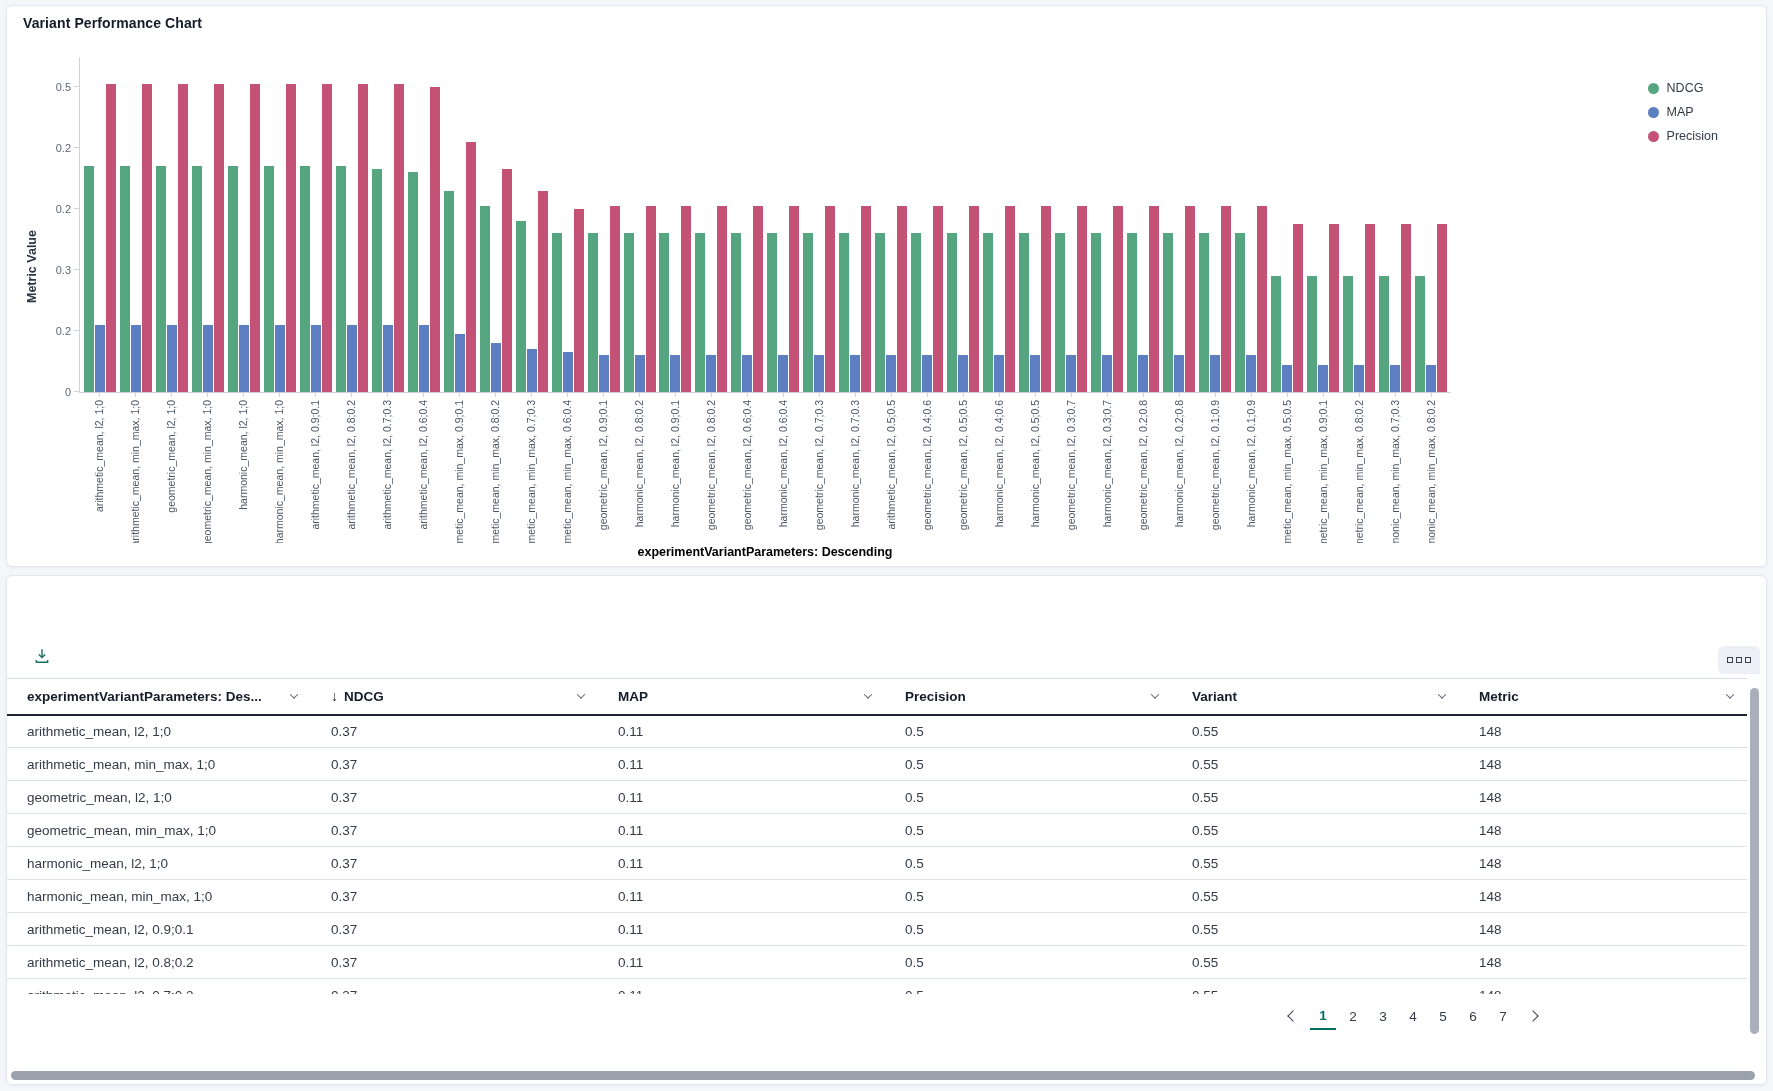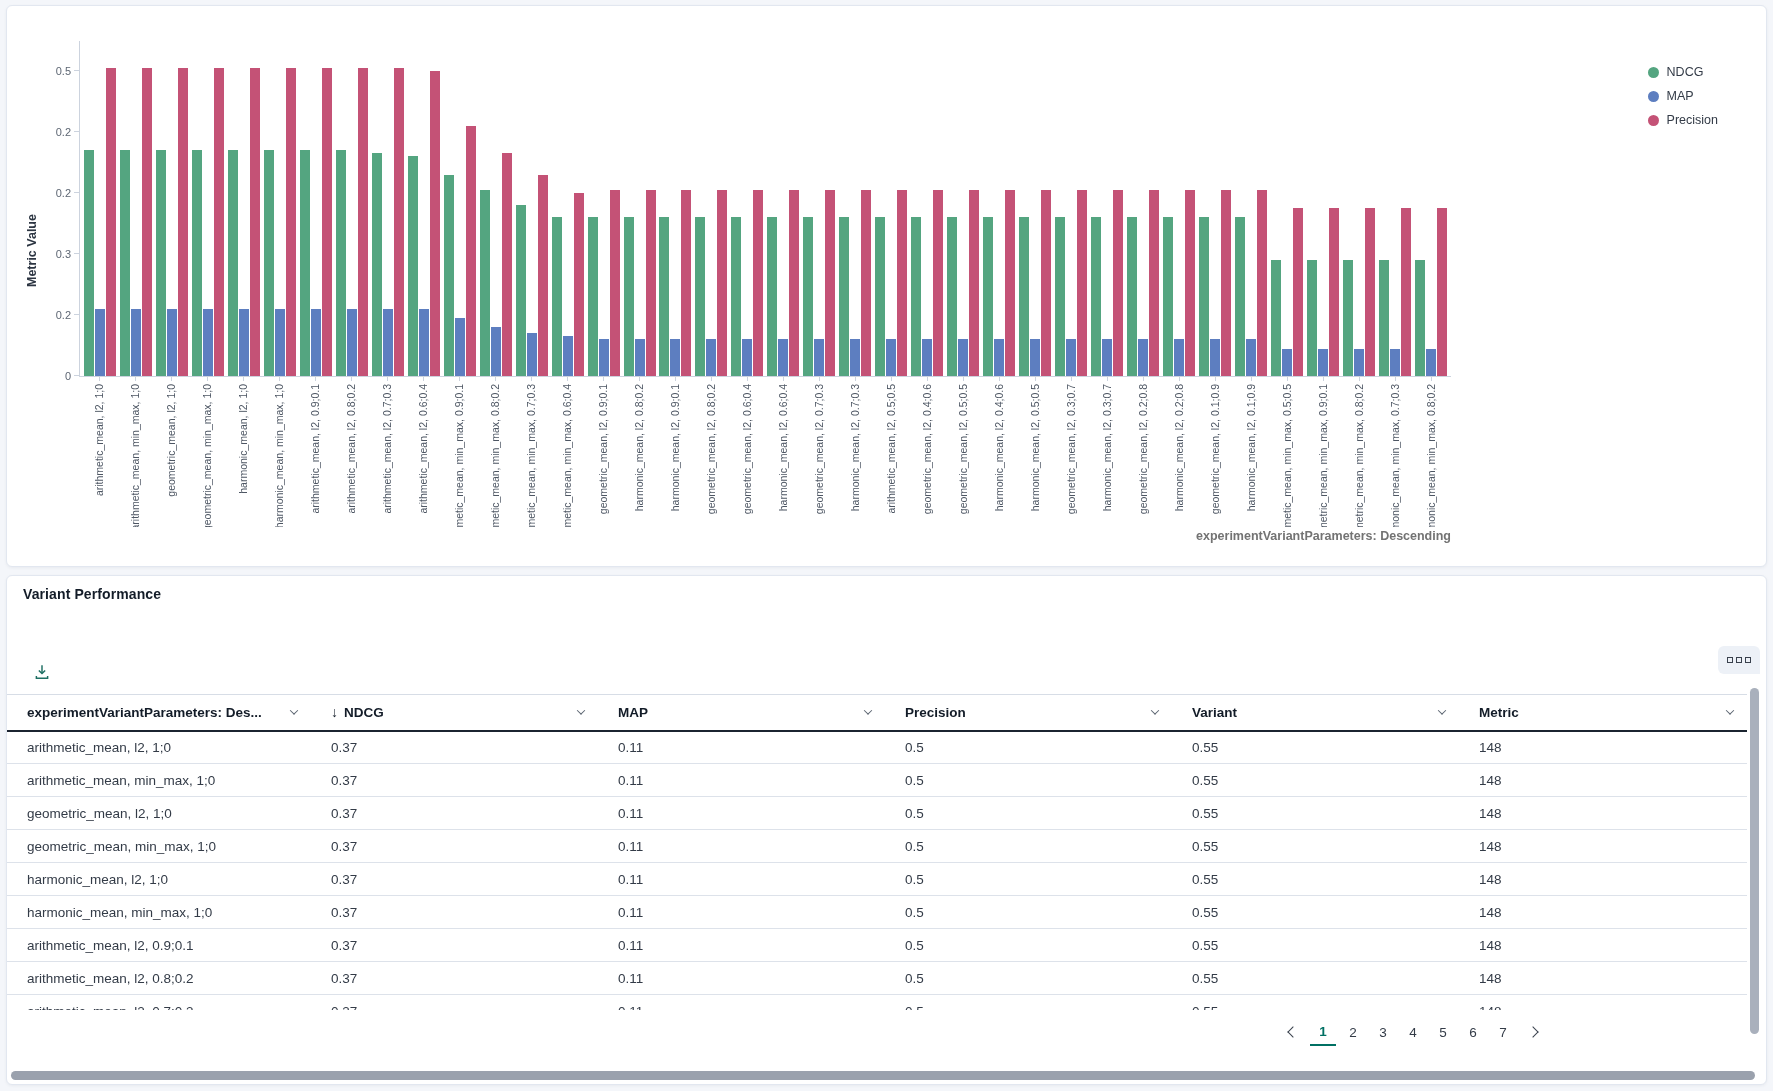--- a/index.html
+++ b/index.html
@@ -42,21 +42,21 @@
   .ytick-mark { position:absolute; left:-6px; width:6px; height:1px; background:#ccd3de; }
   .bar-group { flex:1; display:flex; align-items:flex-end; justify-content:center; gap:1px; height:100%; }
   .bar { width:10px; }
   .xlabels { display:flex; margin-left:56px; width:1372px; height:150px; overflow:hidden; padding:0 2px; }
   .xlab-slot { flex:1; display:flex; justify-content:center; align-items:flex-start; position:relative; }
   .xlab-slot::before { content:""; position:absolute; top:0; left:50%; width:1px; height:4px; background:#ccd3de; }
   .xlab {
     margin-top:7px; writing-mode:vertical-rl; transform:rotate(180deg);
     font-size:10.5px; color:#4d5663; white-space:nowrap; line-height:1;
   }
-  .x-axis-title { margin-left:56px; width:1372px; text-align:right; font-size:12.5px; font-weight:700; color:#737373; margin-top:2px; }
+  .x-axis-title { margin-left:56px; width:1372px; text-align:center; font-size:12.5px; font-weight:700; color:#000000; margin-top:2px; }
   .legend { position:absolute; top:24px; right:32px; display:flex; flex-direction:column; gap:10px; }
   .legend-item { display:flex; align-items:center; gap:8px; font-size:12.5px; color:#333b47; cursor:pointer; }
   .legend-dot { width:11px; height:11px; border-radius:50%; flex:0 0 auto; }
 
   
   .table-panel { flex:1; position:relative; padding:10px 0 0; display:flex; flex-direction:column; }
   .table-panel .panel-title { margin:0 16px; }
   .options-btn {
     position:absolute; top:70px; right:6px;
     width:42px; height:28px; border:none; border-radius:6px 6px 0 6px;
@@ -102,20 +102,21 @@
     position:absolute; left:4px; bottom:4px; width:1744px; height:9px;
     background:#9aa1ad; border-radius:5px; cursor:grab;
   }
 </style>
 </head>
 <body>
 
 <div class="page">
 
   <section class="panel chart-panel">
+    <h2 class="panel-title">Variant Performance Chart</h2>
 
     <div class="chart-area">
       <div class="y-axis-title">Metric Value</div>
 
       <div class="plot-region">
         <div class="plot" id="plot">
             <span class="ytick-label" style="bottom: 0px;">0</span>
             <span class="ytick-mark" style="bottom: 0px;"></span>
             <span class="ytick-label" style="bottom: 61px;">0.2</span>
             <span class="ytick-mark" style="bottom: 61px;"></span>
@@ -449,21 +450,20 @@
           </div>
           <div class="legend-item">
             <span class="legend-dot" style="background: rgb(196, 82, 118);"></span>
             <span>Precision</span>
           </div>
         </div>
     </div>
   </section>
 
   <section class="panel table-panel">
-    <h2 class="panel-title">Variant Performance</h2>
 
     <button class="options-btn">
       <span class="sq"></span>
       <span class="sq"></span>
       <span class="sq"></span>
     </button>
 
     <button class="download-btn">
       <svg width="18" height="18" viewBox="0 0 16 16" fill="none" stroke="#1e6f63" stroke-width="1.3">
         <path d="M8 2 L8 9"></path>

